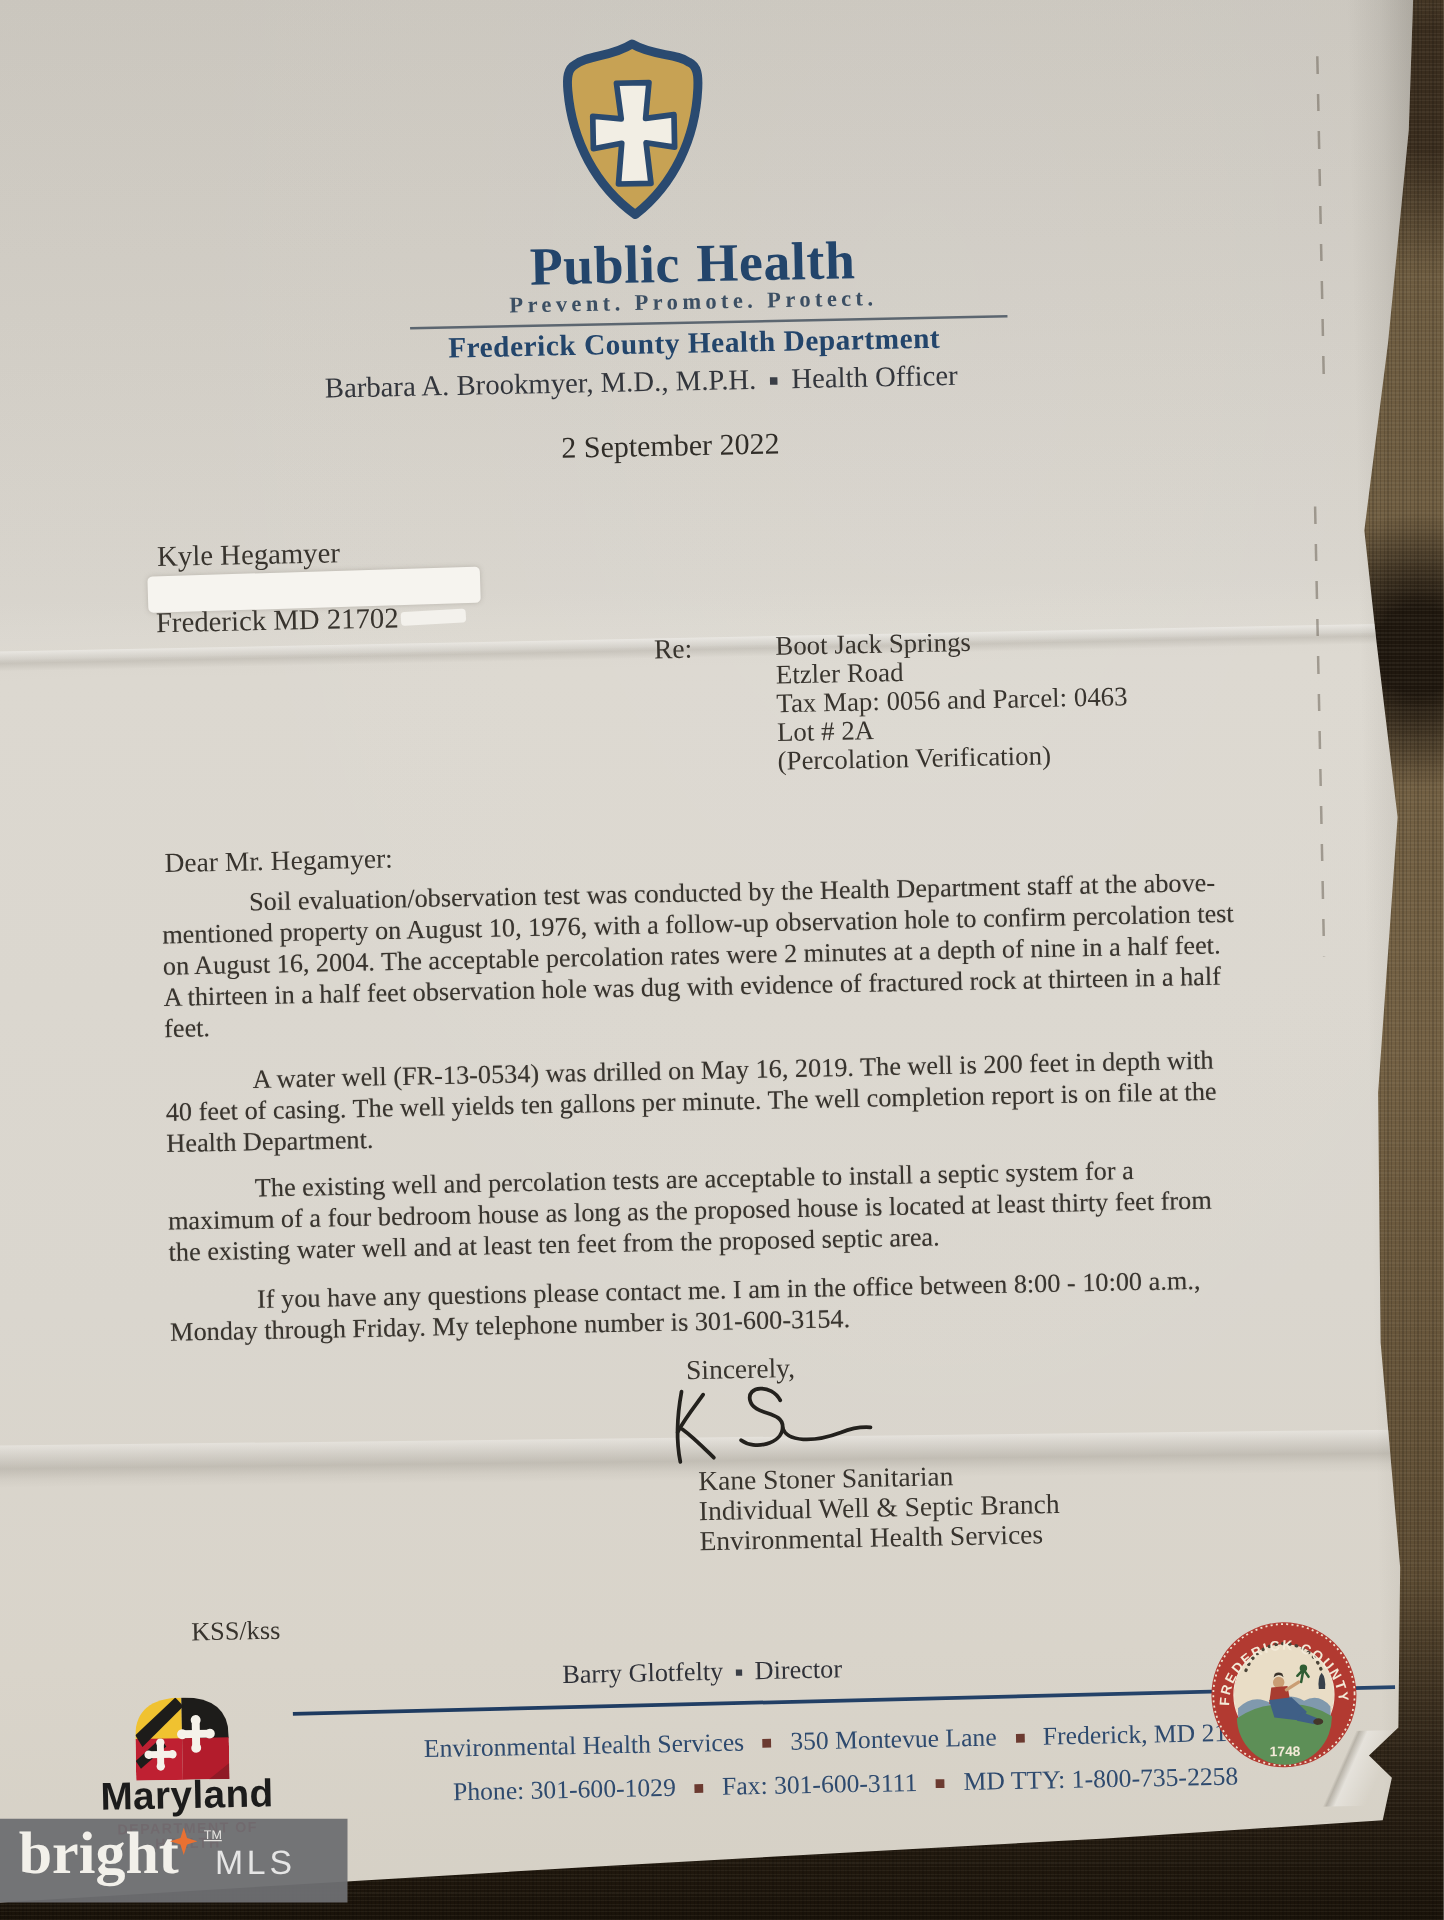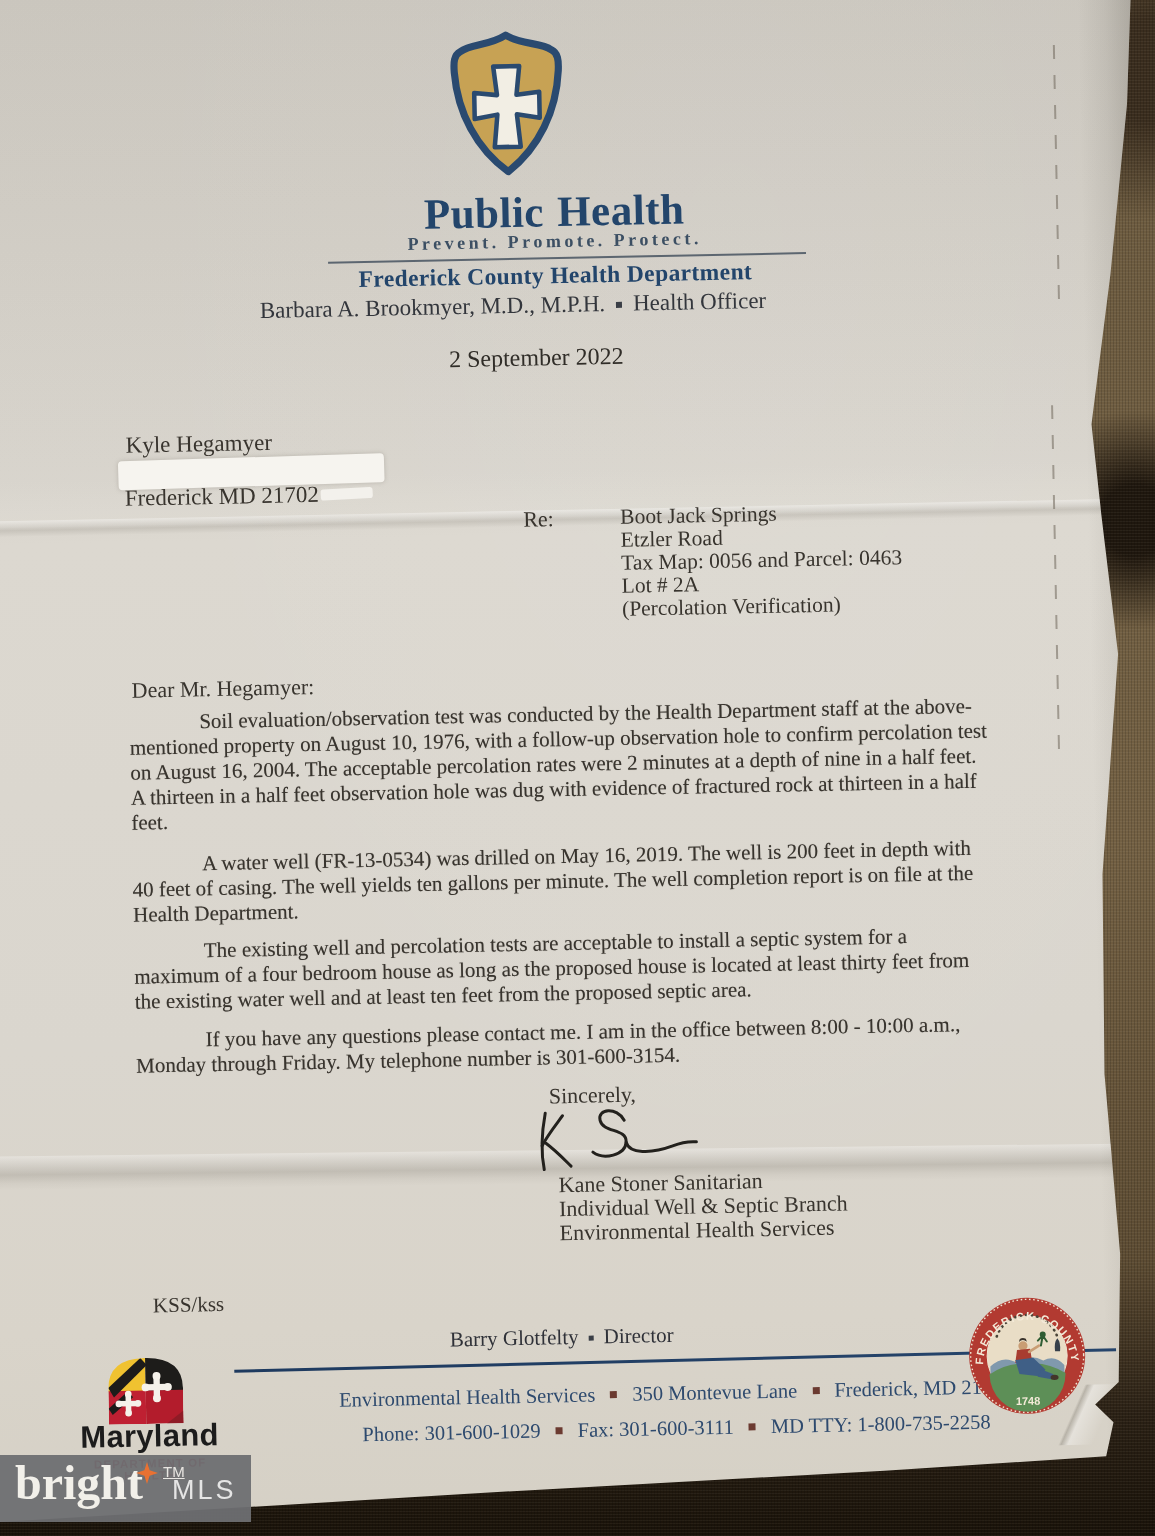--- a/index.html
+++ b/index.html
@@ -71,25 +71,25 @@
   
   .frule{position:absolute;left:252px;top:1396px;width:882px;height:3px;background:linear-gradient(90deg,#1e3a5f,#26456c);transform:rotate(-.25deg);}
   .fline{position:absolute;left:252px;width:882px;display:flex;justify-content:center;align-items:center;gap:15px;font-size:20.5px;color:#2e4a6e;}
   .f1{top:1419px;} .f2{top:1454px;}
   .fsq{display:inline-block;width:7px;height:7px;background:#6b3a30;}
   .md-logo{position:absolute;left:112px;top:1382px;width:102px;height:70px;}
   .md-name{position:absolute;left:86px;top:1445px;width:160px;text-align:center;font-family:"Liberation Sans",sans-serif;font-weight:700;font-size:31px;color:#1c1c1c;letter-spacing:.3px;}
   .md-sub{position:absolute;left:86px;top:1484px;width:160px;text-align:center;font-family:"Liberation Sans",sans-serif;font-weight:700;font-size:11.5px;color:#a81d2c;letter-spacing:1.1px;}
   .seal{position:absolute;left:985px;top:1340px;width:120px;height:120px;}
   
-  .wm{position:absolute;left:0;top:1455px;width:251px;height:67px;background:rgba(110,111,114,.95);}
+  .wm{position:absolute;left:0;top:1455px;width:251px;height:67px;background:rgba(110,111,114,.95);padding-left:27px;}
   .wm-word{position:absolute;left:15px;top:0px;font-size:48px;font-weight:700;color:#f2f0ea;font-family:"Liberation Serif",serif;}
   .wm-star{position:absolute;left:136px;top:7px;width:22px;height:22px;background:#e97132;
     clip-path:polygon(50% 0,62% 38%,100% 50%,62% 62%,50% 100%,38% 62%,0 50%,38% 38%);}
-  .wm-tm{position:absolute;left:163px;top:8px;font-size:15px;color:#e8e6e2;font-family:"Liberation Sans",sans-serif;text-decoration:underline;}
+  .wm-tm{position:absolute;left:163px;top:8px;font-size:10px;color:#e8e6e2;font-family:"Liberation Sans",sans-serif;text-decoration:underline;}
   .wm-mls{position:absolute;left:172px;top:20px;font-size:27px;letter-spacing:3px;color:#e5e5e5;font-family:"Liberation Sans",sans-serif;font-weight:400;}
   .abs{position:absolute;left:0;width:100%;}
 </style>
 </head>
 <body>
 
 <div class="weave"></div>
 
 <div class="paper">
   <div class="topshade"></div>

